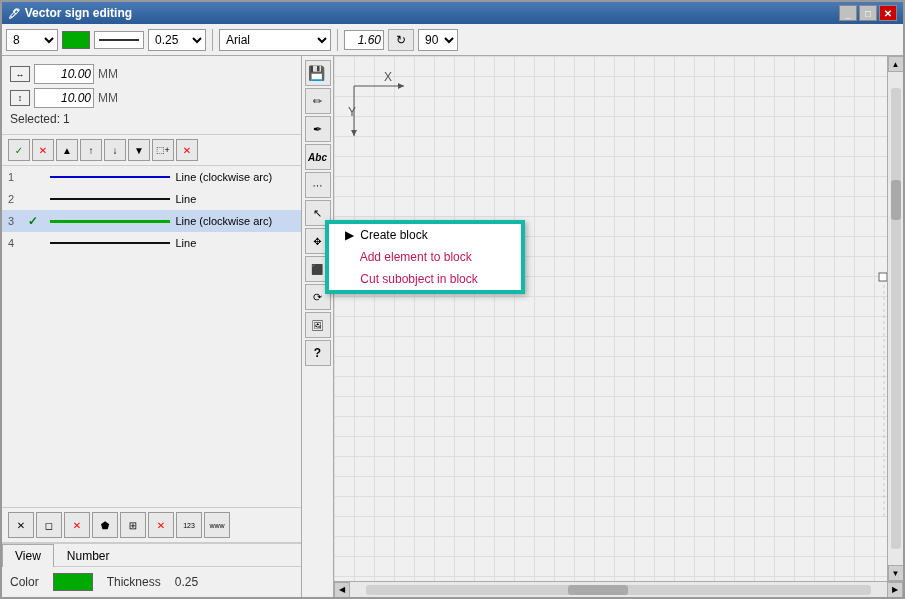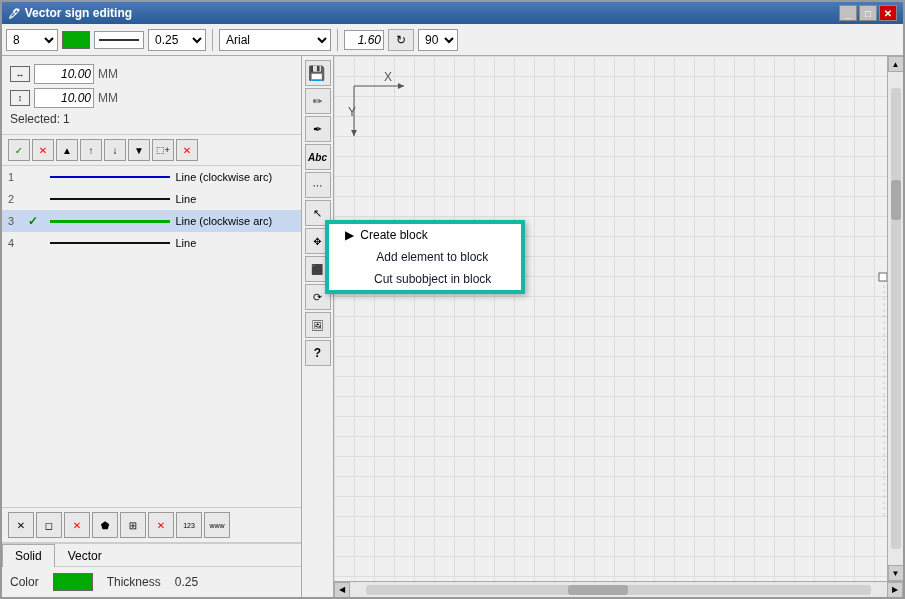--- a/index.html
+++ b/index.html
@@ -44,21 +44,21 @@
     .el-check { width: 16px; color: green; font-weight: bold; }
     .el-line { flex: 1; height: 2px; margin: 0 6px; }
     .el-line.blue { background: #0000cc; }
     .el-line.black { background: #111; }
     .el-line.green { background: #00aa00; height: 3px; }
     .el-label { flex: 1; font-size: 11px; }
     
     .context-menu { position: absolute; top: 220px; left: 296px; background: white; border: 4px solid #14b8a6; box-shadow: 2px 2px 6px rgba(0,0,0,0.3); z-index: 100; min-width: 200px; margin-left: 29px; }
     .ctx-item { padding: 4px 16px; cursor: pointer; font-size: 12px; }
     .ctx-item.active { color: #000; }
-    .ctx-item.disabled { color: #0f172a; cursor: default; text-align: center; }
+    .ctx-item.disabled { color: #be185d; cursor: default; }
     .ctx-cursor { display: inline-block; width: 12px; }
     
     .bottom-panel { border-top: 1px solid #ccc; }
     .tabs { display: flex; border-bottom: 1px solid #ccc; }
     .tab { padding: 4px 12px; cursor: pointer; border: 1px solid transparent; border-bottom: none; margin-bottom: -1px; }
     .tab.active { background: #f0f0f0; border-color: #aaa; border-bottom-color: #f0f0f0; }
     
     .props-area { padding: 6px 8px; }
     .style-select { width: 100%; height: 22px; border: 1px solid #999; background: white; margin-bottom: 6px; }
     .color-row { display: flex; align-items: center; gap: 14px; }
@@ -209,22 +209,22 @@
         <div class="el-btn" style="width:26px; height:26px; color:red;">✕</div>
         <div class="el-btn" style="width:26px; height:26px;">⬟</div>
         <div class="el-btn" style="width:26px; height:26px;">⊞</div>
         <div class="el-btn" style="width:26px; height:26px; color:red;">✕</div>
         <div class="el-btn" style="width:26px; height:26px; font-size:7px;">123</div>
         <div class="el-btn" style="width:26px; height:26px; font-size:7px;">www</div>
       </div>
 
       <div class="bottom-panel">
         <div class="tabs">
-          <div class="tab active">Solid</div>
-          <div class="tab">Vector</div>
+          <div class="tab active">View</div>
+          <div class="tab">Number</div>
         </div>
         <div class="props-area">
           <div class="color-row">
             <span class="color-label">Color</span>
             <div class="color-swatch"></div>
             <span class="thickness-label">Thickness</span>
             <span class="thickness-val">0.25</span>
           </div>
         </div>
       </div>

